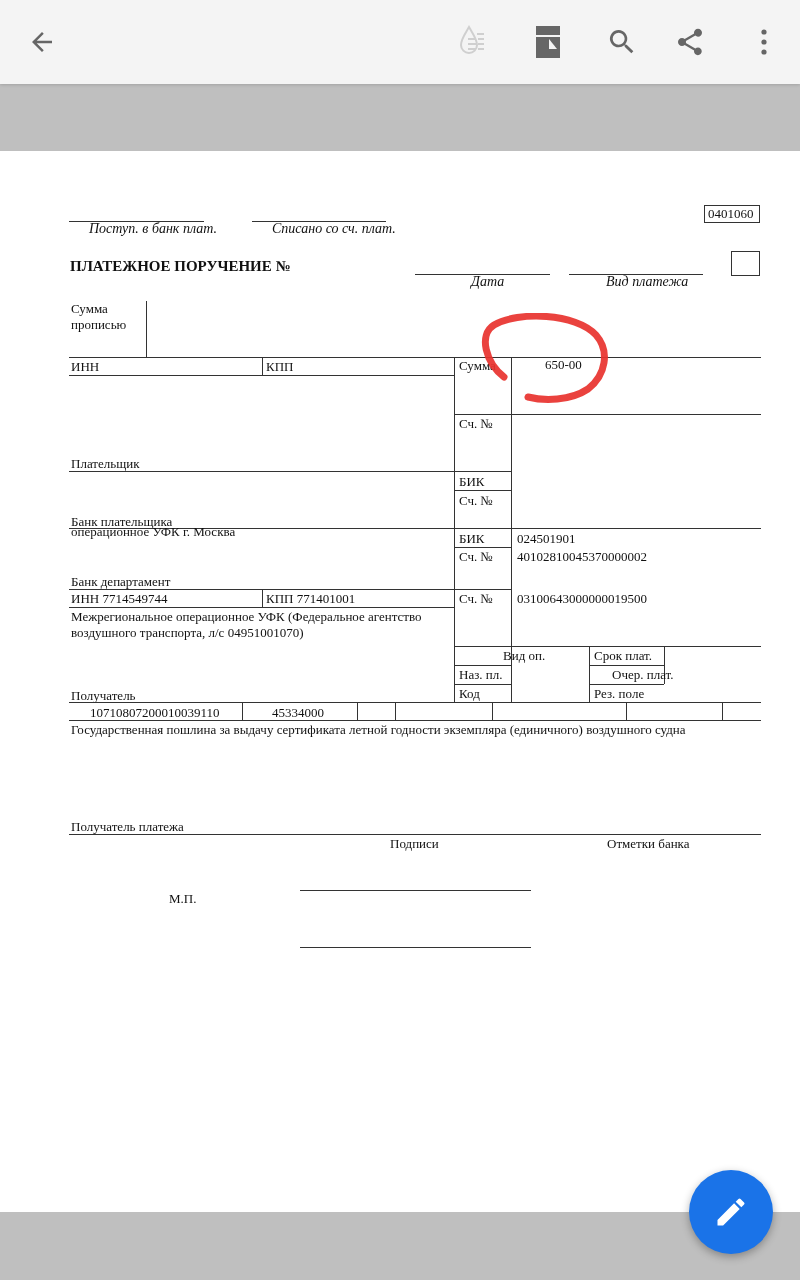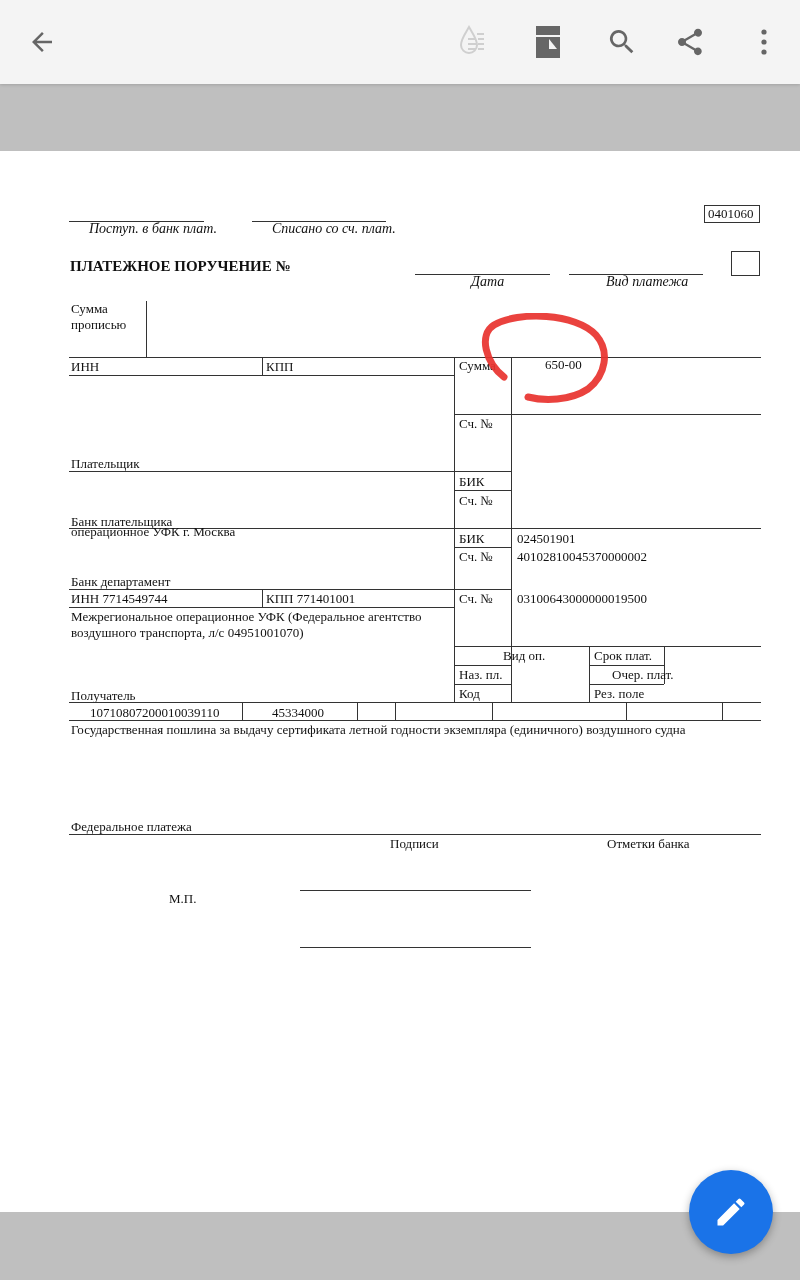--- a/index.html
+++ b/index.html
@@ -159,21 +159,21 @@
   <div class="t" style="left:272px;top:705px;">45334000</div>
   <div class="vl" style="left:357px;top:702px;height:18px;"></div>
   <div class="vl" style="left:395px;top:702px;height:18px;"></div>
   <div class="vl" style="left:492px;top:702px;height:18px;"></div>
   <div class="vl" style="left:626px;top:702px;height:18px;"></div>
   <div class="vl" style="left:722px;top:702px;height:18px;"></div>
   <div class="hl" style="left:69px;top:720px;width:692px;"></div>
 
   <div class="t" style="left:71px;top:722px;">Государственная пошлина за выдачу сертификата летной годности экземпляра (единичного) воздушного судна</div>
 
-  <div class="t" style="left:71px;top:819px;">Федеральное платежа</div>
+  <div class="t" style="left:71px;top:819px;">Получатель платежа</div>
   <div class="hl" style="left:69px;top:834px;width:692px;"></div>
 
   <div class="t" style="left:390px;top:836px;">Подписи</div>
   <div class="t" style="left:607px;top:836px;">Отметки банка</div>
 
   <div class="t" style="left:169px;top:891px;">М.П.</div>
   <div class="hl" style="left:300px;top:890px;width:231px;"></div>
   <div class="hl" style="left:300px;top:947px;width:231px;"></div>
 </div>
 

